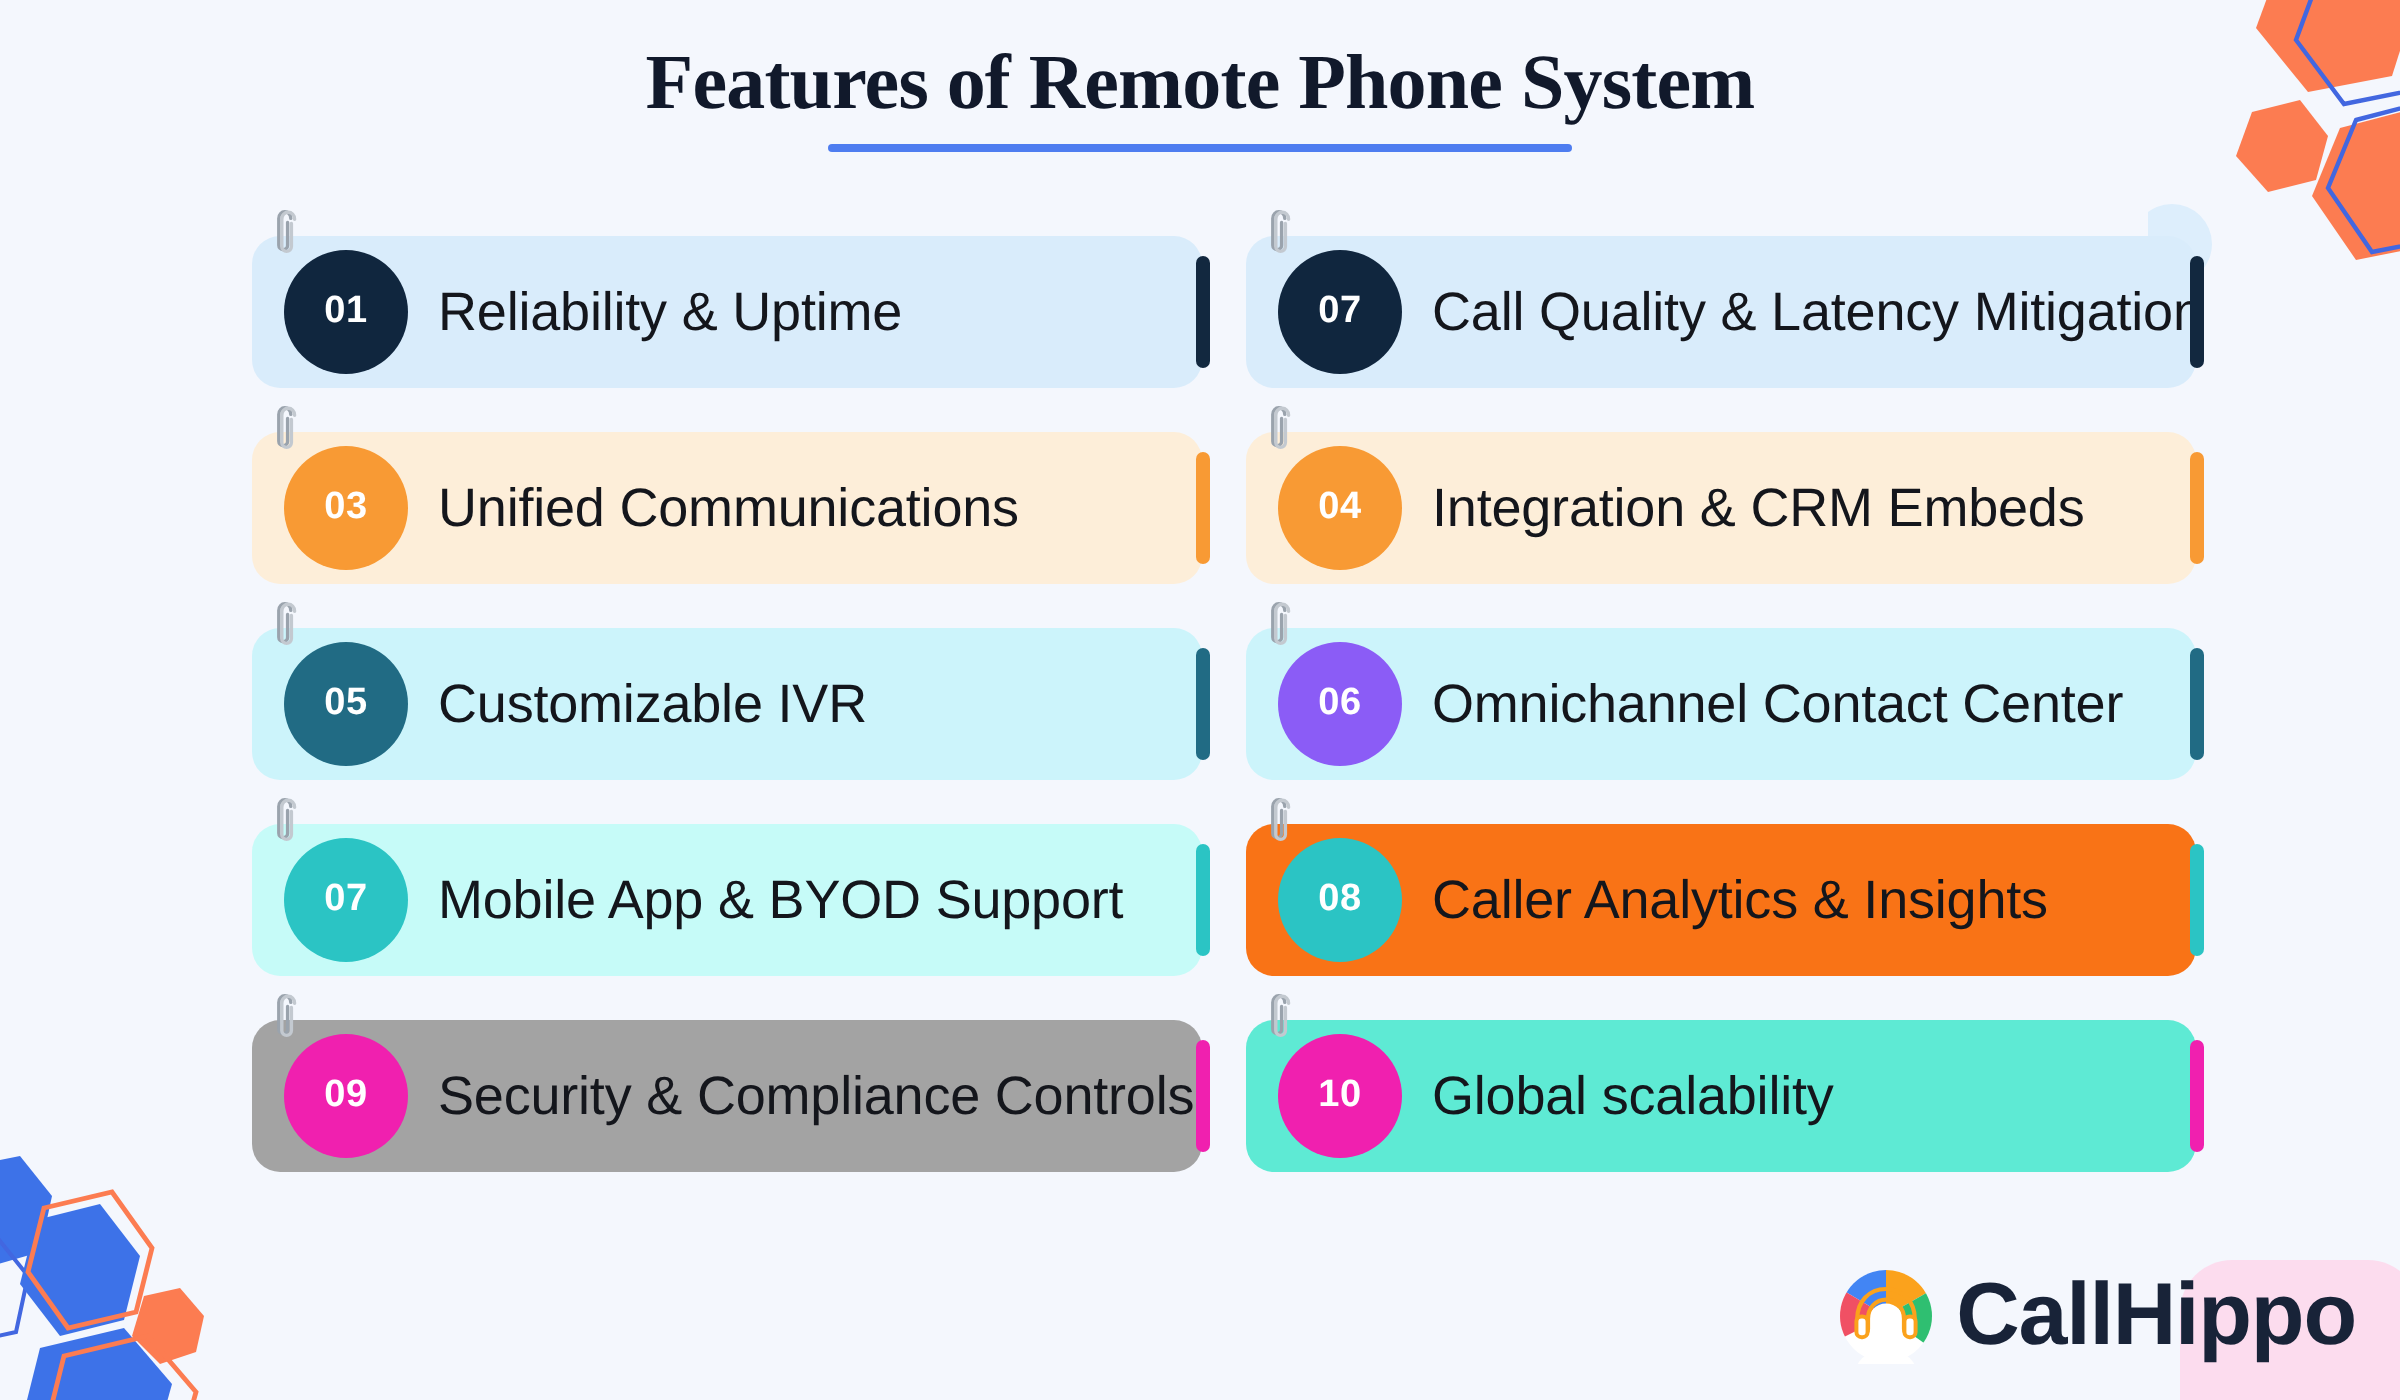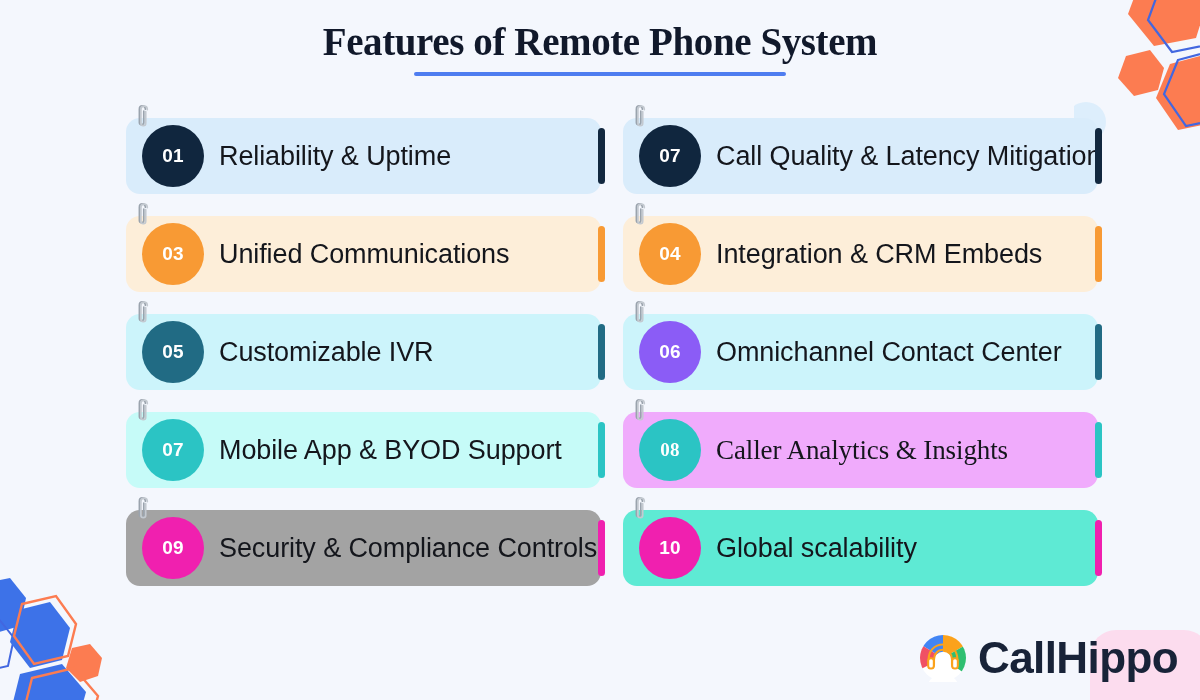--- a/index.html
+++ b/index.html
@@ -238,21 +238,21 @@
       <div class="badge" style="background: rgb(43, 196, 196);">07</div>
       <span class="clip"><svg viewBox="0 0 18 26" width="18" height="26">
   <path d="M11.4 4.2 C11.4 2.2 10 0.9 8.4 0.9 C6.8 0.9 5.4 2.2 5.4 4.2 L5.4 17.6
            C5.4 18.9 6.4 19.8 7.6 19.8 C8.8 19.8 9.8 18.9 9.8 17.6 L9.8 6.2" fill="none" stroke="#9aa3ad" stroke-width="1.7" stroke-linecap="round"></path>
   <path d="M13.3 4.6 C13.3 2.5 11.8 1.1 10.1 1.1 C8.4 1.1 6.9 2.5 6.9 4.6 L6.9 18.3
            C6.9 19.7 8 20.7 9.3 20.7 C10.6 20.7 11.7 19.7 11.7 18.3 L11.7 6.7" fill="none" stroke="#c3c9d0" stroke-width="1.7" stroke-linecap="round"></path>
 </svg></span>
       <div class="card-label">Mobile App &amp; BYOD Support</div>
       <div class="accent-bar" style="background: rgb(43, 196, 196);"></div>
     </div>
-    <div class="card" style="background: #f0abfc; font-family: Liberation Serif, serif;">
+    <div class="card" style="background: #f97316;">
       <div class="badge" style="background: rgb(43, 196, 196);">08</div>
       <span class="clip"><svg viewBox="0 0 18 26" width="18" height="26">
   <path d="M11.4 4.2 C11.4 2.2 10 0.9 8.4 0.9 C6.8 0.9 5.4 2.2 5.4 4.2 L5.4 17.6
            C5.4 18.9 6.4 19.8 7.6 19.8 C8.8 19.8 9.8 18.9 9.8 17.6 L9.8 6.2" fill="none" stroke="#9aa3ad" stroke-width="1.7" stroke-linecap="round"></path>
   <path d="M13.3 4.6 C13.3 2.5 11.8 1.1 10.1 1.1 C8.4 1.1 6.9 2.5 6.9 4.6 L6.9 18.3
            C6.9 19.7 8 20.7 9.3 20.7 C10.6 20.7 11.7 19.7 11.7 18.3 L11.7 6.7" fill="none" stroke="#c3c9d0" stroke-width="1.7" stroke-linecap="round"></path>
 </svg></span>
       <div class="card-label">Caller Analytics &amp; Insights</div>
       <div class="accent-bar" style="background: rgb(43, 196, 196);"></div>
     </div>

